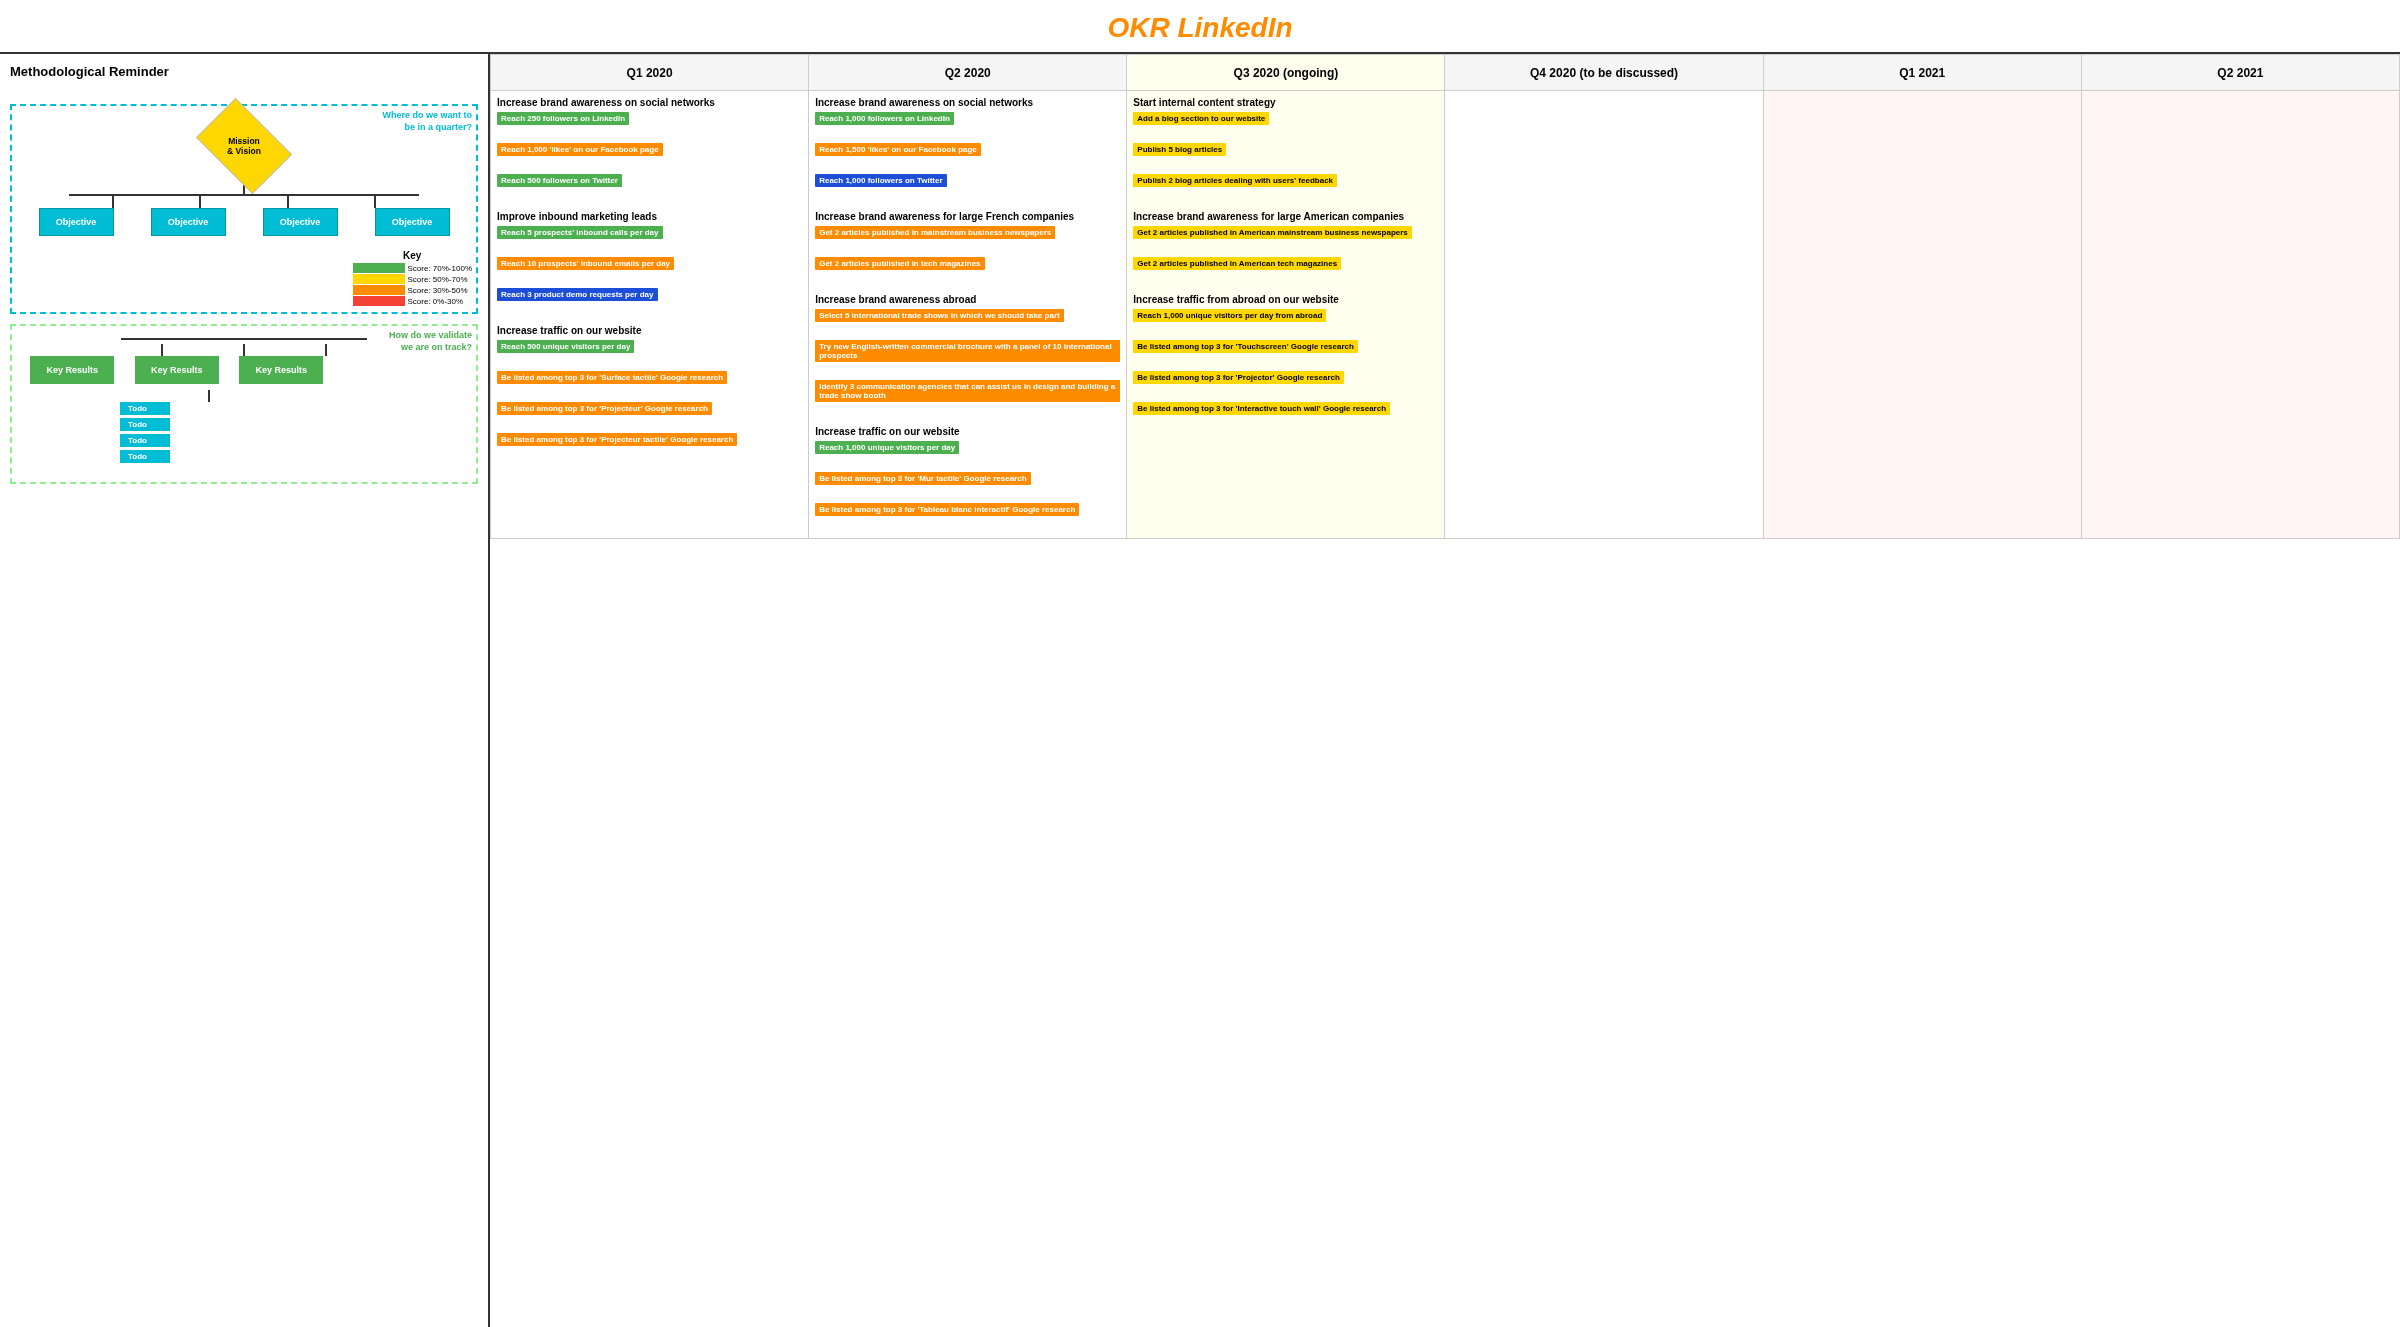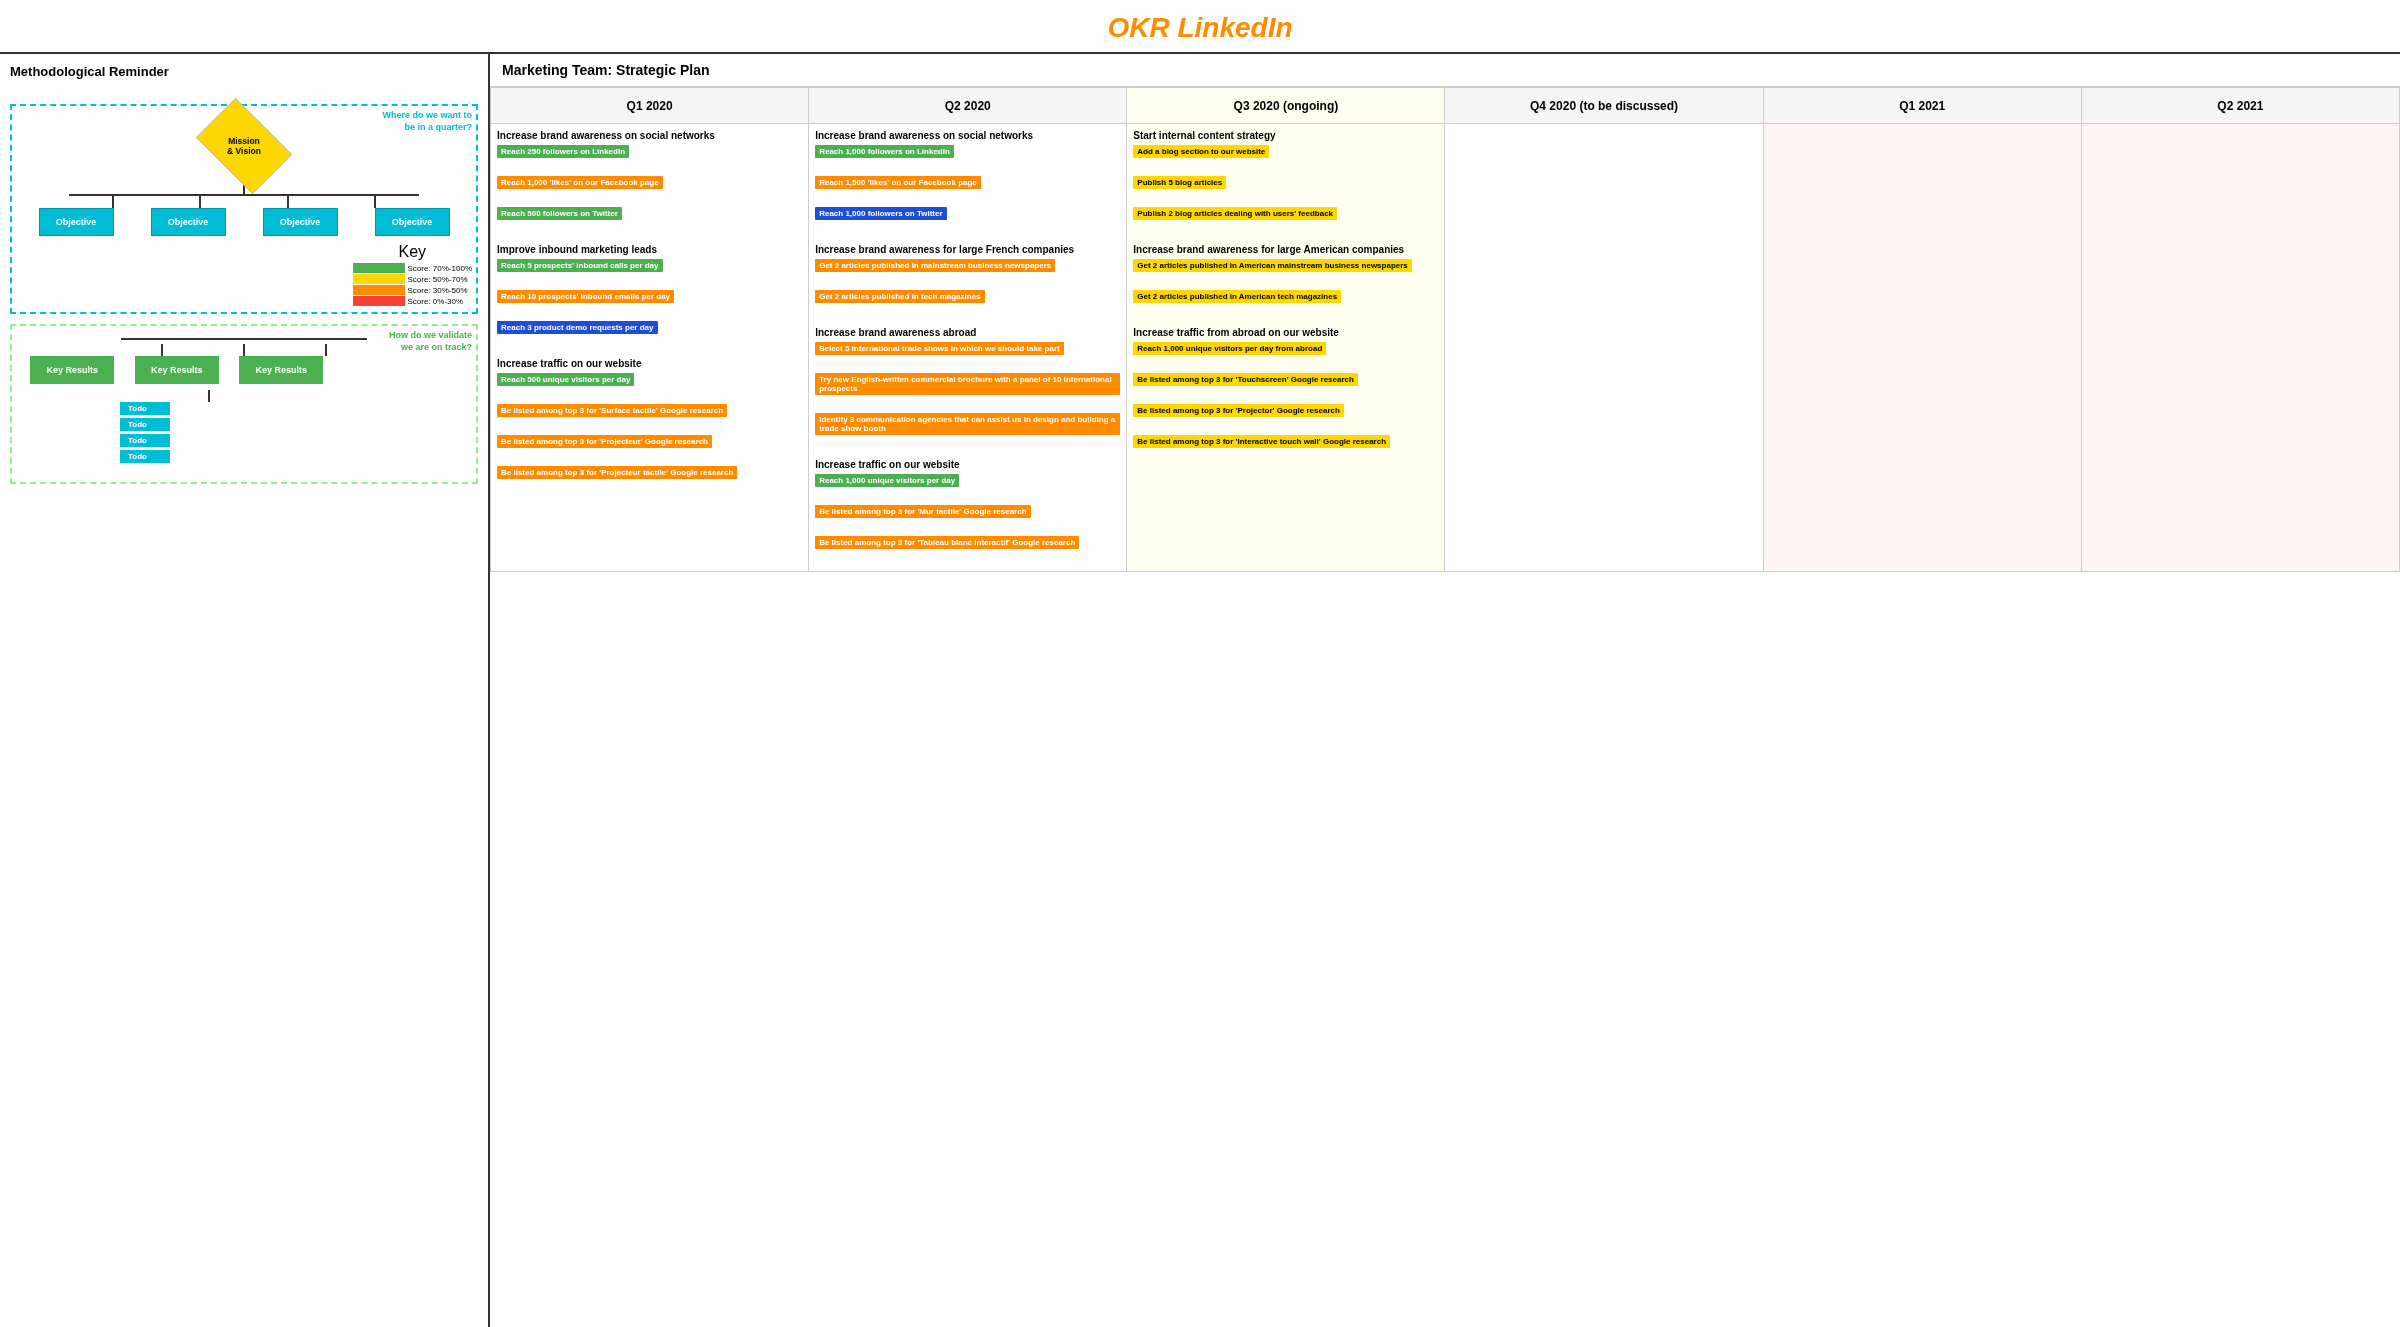--- a/index.html
+++ b/index.html
@@ -199,21 +199,21 @@
       </div>
 
       <div class="objectives-row" style="margin-bottom:4px;">
         <div class="objective-box">Objective</div>
         <div class="objective-box">Objective</div>
         <div class="objective-box">Objective</div>
         <div class="objective-box">Objective</div>
       </div>
 
       <div style="position:absolute; bottom:6px; right:4px;">
-        <div style="font-size:16px; font-weight:normal; text-align:center; margin-bottom:2px;">Key</div>
+        <div style="font-size:10px; font-weight:bold; text-align:center; margin-bottom:2px;">Key</div>
         <div style="display:flex; align-items:center; margin-bottom:1px; font-size:8px;">
           <div style="width:52px; height:10px; background:#4caf50; margin-right:3px;"></div>
           <span>Score: 70%-100%</span>
         </div>
         <div style="display:flex; align-items:center; margin-bottom:1px; font-size:8px;">
           <div style="width:52px; height:10px; background:#ffd700; margin-right:3px;"></div>
           <span>Score: 50%-70%</span>
         </div>
         <div style="display:flex; align-items:center; margin-bottom:1px; font-size:8px;">
           <div style="width:52px; height:10px; background:#ff8c00; margin-right:3px;"></div>
@@ -249,21 +249,20 @@
       <div class="todo-boxes">
         <div class="todo-box">Todo</div>
         <div class="todo-box">Todo</div>
         <div class="todo-box">Todo</div>
         <div class="todo-box">Todo</div>
       </div>
     </div>
   </div>
 
   <div class="right-panel">
-    <div class="right-panel-header">Marketing Team: Strategic Plan</div>
 
     <table class="timeline-table">
       <thead>
         <tr>
           <th style="width:16%;">Q1 2020</th>
           <th style="width:16%;">Q2 2020</th>
           <th style="width:16%; background:#fffff0;">Q3 2020 (ongoing)</th>
           <th style="width:16%;">Q4 2020 (to be discussed)</th>
           <th style="width:16%;">Q1 2021</th>
           <th style="width:16%;">Q2 2021</th>

